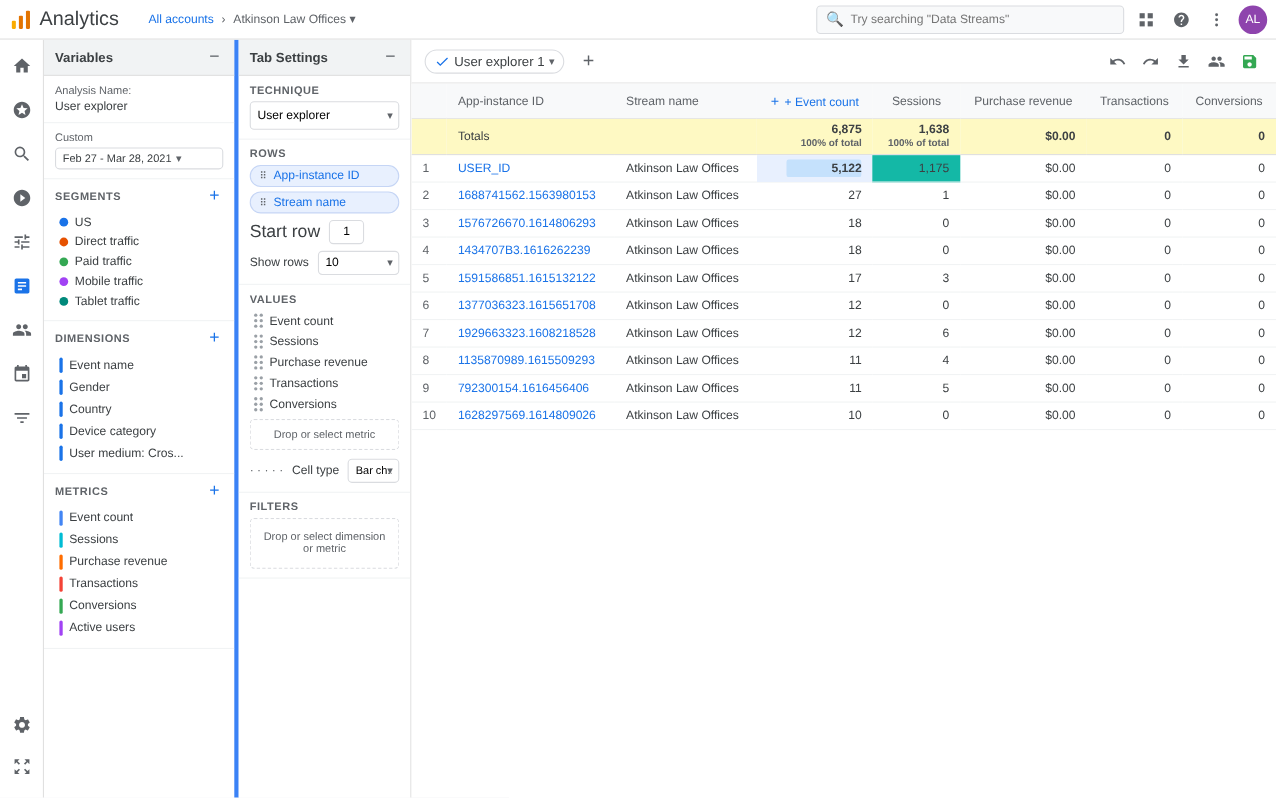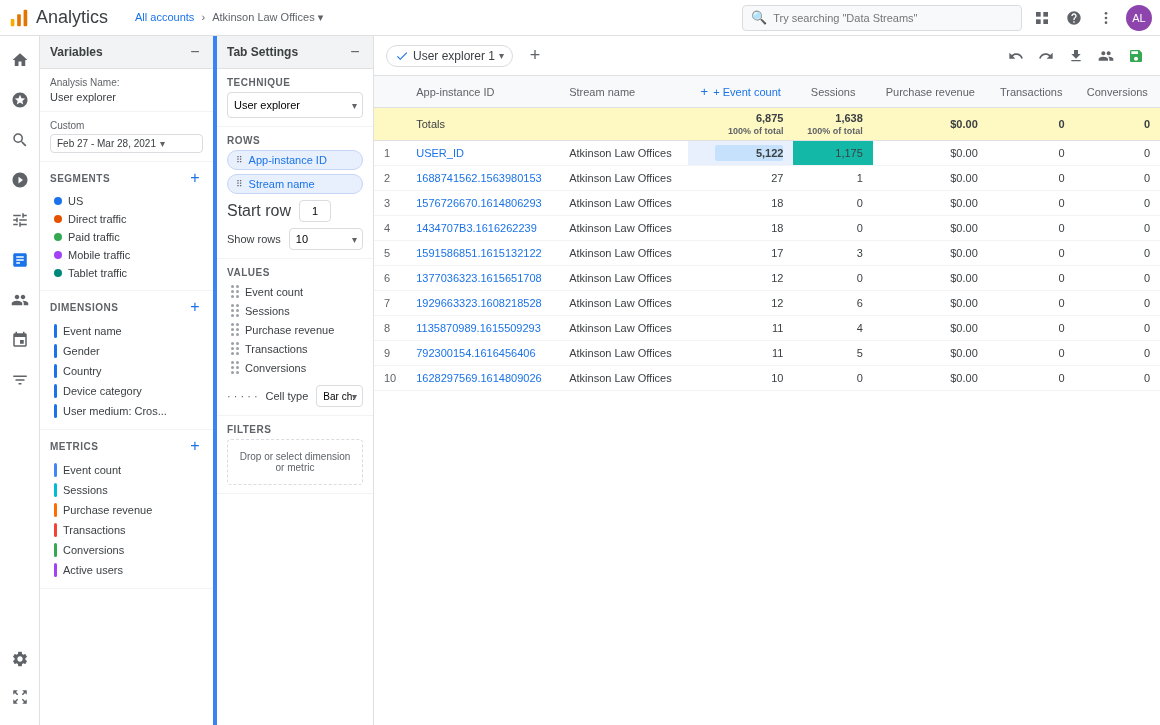--- a/index.html
+++ b/index.html
@@ -438,20 +438,23 @@
                 <span class="dot"></span>
               </span>
       <span class="value-dot-row">
                 <span class="dot"></span>
                 <span class="dot"></span>
               </span>
     </span>
     <span class="value-label">Conversions</span>
           </div>
         </div>
+      <div class="drop-zone" style="margin-top:4px;">
+        <span style="font-size:10px;">Drop or select metric</span>
+      </div>
       <div style="display:flex;align-items:center;gap:8px;margin-top:8px;">
         <span style="font-size:11px;color:#5f6368;">· · · · ·</span>
         <span style="font-size:11px;color:#3c4043;">Cell type</span>
         <div class="ts-select-wrap" style="flex:1;">
           <select class="ts-select" style="height:22px;font-size:10px;">
             <option>Bar ch...</option>
           </select>
         </div>
       </div>
     </div>

